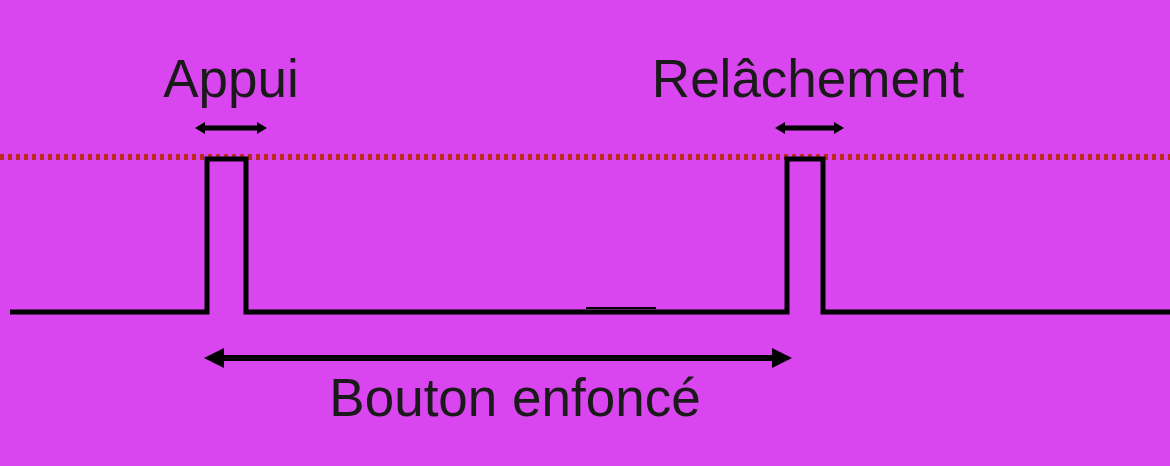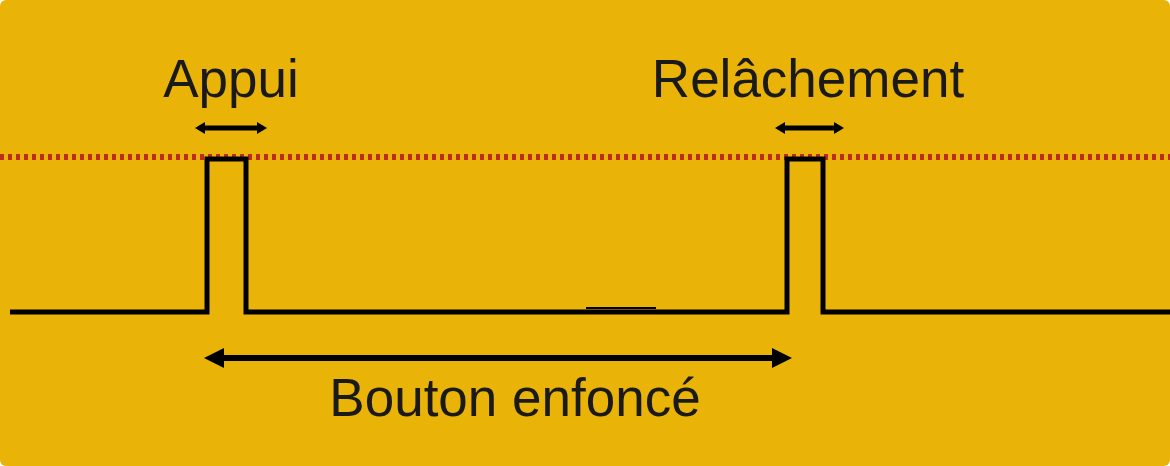--- a/index.html
+++ b/index.html
@@ -61,21 +61,21 @@
     fill: none;
   }
   .arrow-head {
     fill: #000000;
     stroke: none;
   }
 </style>
 </head>
 <body>
 
-<div id="diagram-root" style="background: #eab308; border-radius: 6px;">
+<div id="diagram-root" style="background: #d946ef;">
 
   <svg id="diagram-svg" viewBox="0 0 1170 466" xmlns="http://www.w3.org/2000/svg">
 
     <defs>
       <marker id="ah-left" markerWidth="12" markerHeight="12" refX="10" refY="6" orient="auto" markerUnits="userSpaceOnUse">
         <path d="M 10 0 L 10 12 L 0 6 Z" class="arrow-head" fill="#000000"></path>
       </marker>
       <marker id="ah-right" markerWidth="12" markerHeight="12" refX="2" refY="6" orient="auto" markerUnits="userSpaceOnUse">
         <path d="M 2 0 L 2 12 L 12 6 Z" class="arrow-head" fill="#000000"></path>
       </marker>

